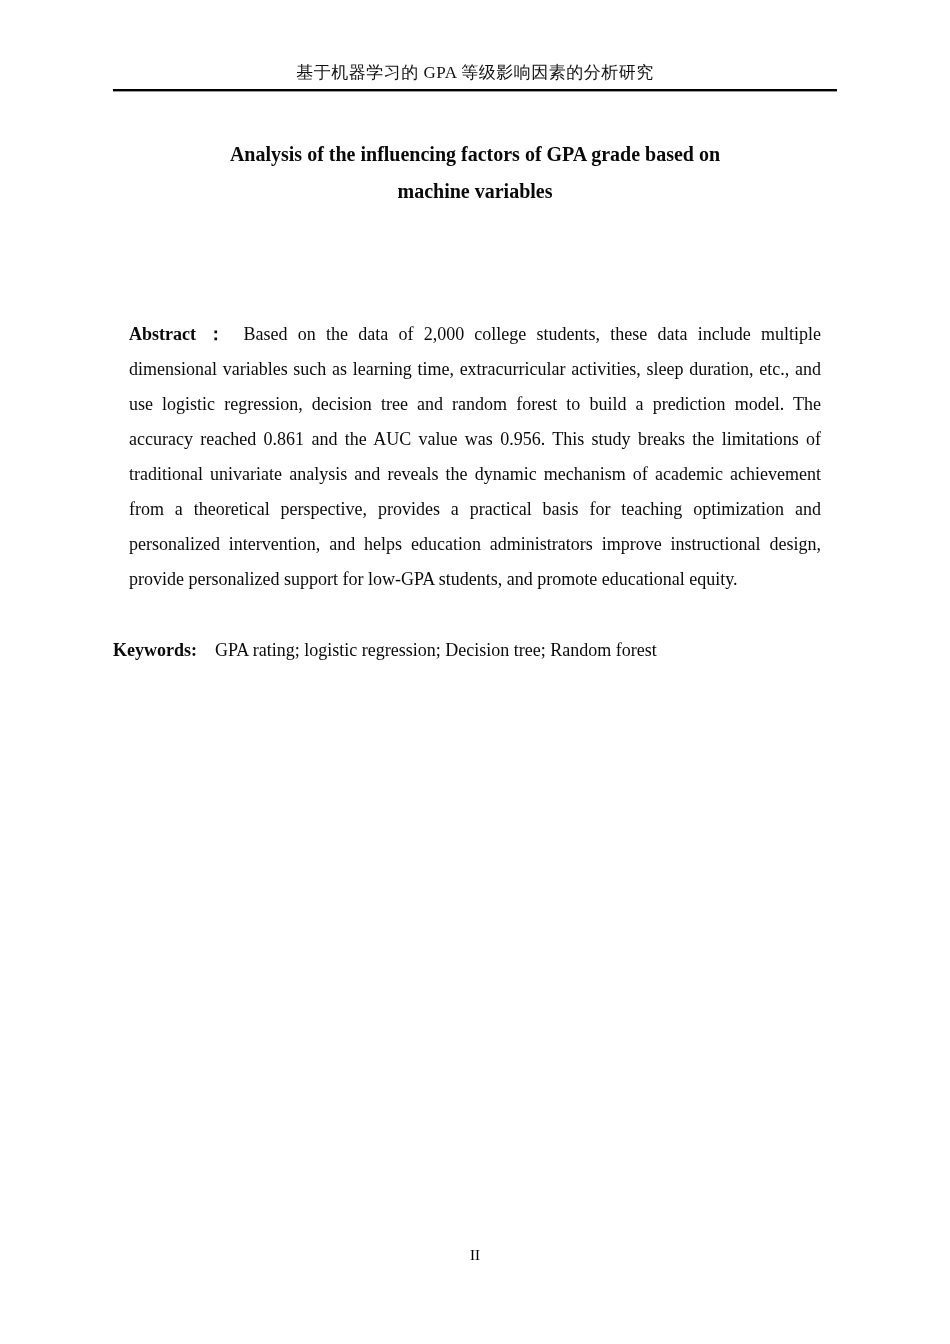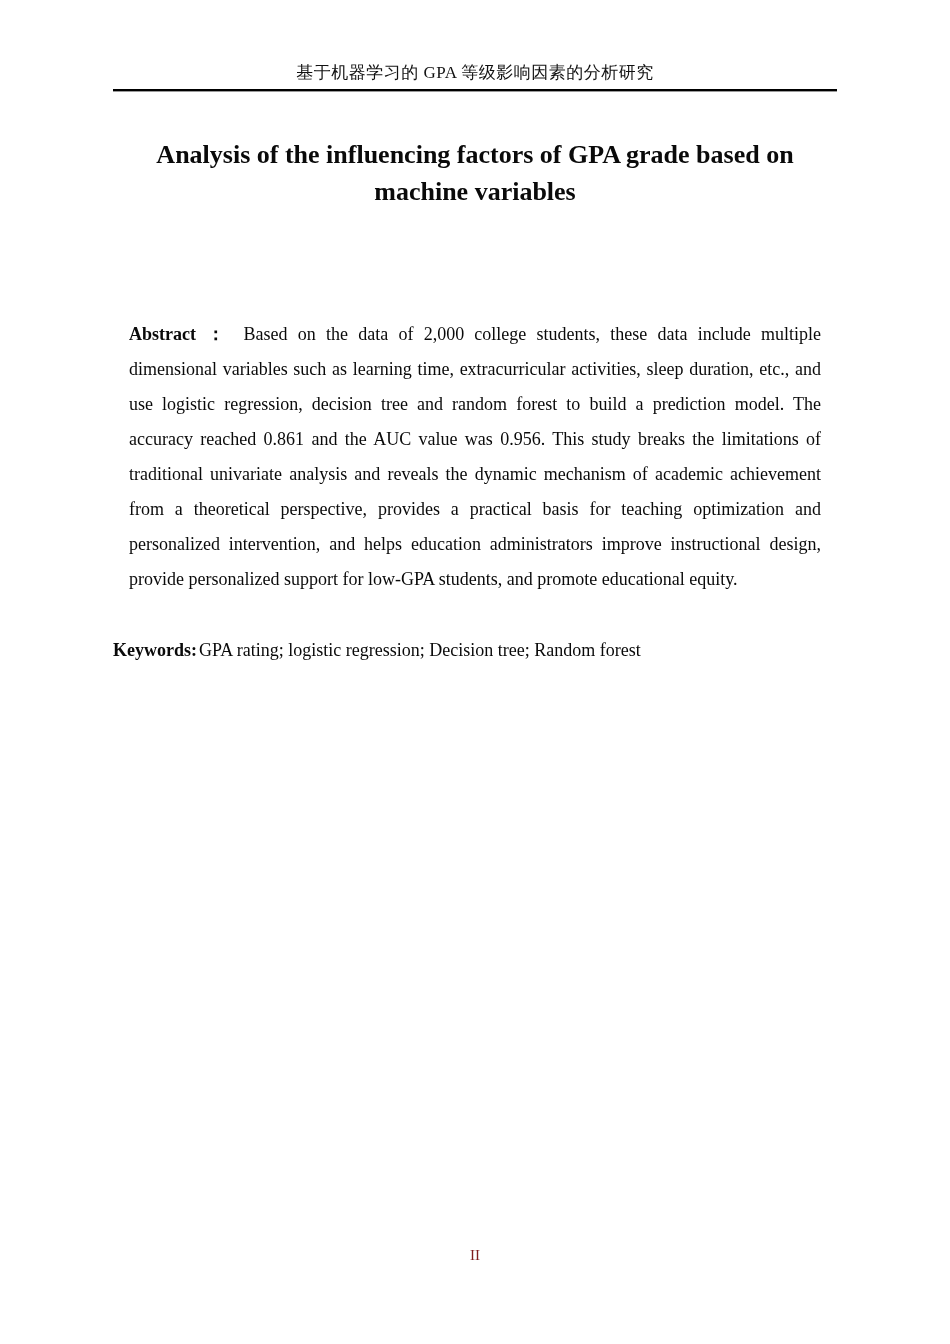--- a/index.html
+++ b/index.html
@@ -40,21 +40,21 @@
   }
 
   
   .doc-title {
     position: absolute;
     top: 136px;
     left: 113px;
     width: 724px;
     text-align: center;
     font-weight: 700;
-    font-size: 26px;
+    font-size: 20px;
     line-height: 37px;
     color: #0a0a0a;
   }
   .doc-title .title-line {
     white-space: nowrap;
   }
 
   
   .content {
     position: absolute;
@@ -76,33 +76,33 @@
   .abs-colon {
     font-weight: 700;
     margin-left: 5px;
     margin-right: 13px;
   }
   .keywords-par {
     margin: 36px 0 0 0;
     text-align: left;
   }
   .keywords-par .bold-label {
-    margin-right: 2px;
+    margin-right: 18px;
   }
 
   
   .page-number {
     position: absolute;
     top: 1245px;
     left: 0;
     width: 100%;
     text-align: center;
     font-size: 15px;
     line-height: 20px;
-    color: #7f1d1d;
+    color: #000000;
   }
 </style>
 </head>
 <body>
 
 <div class="page">
 
   <div class="running-header">基于机器学习的 GPA 等级影响因素的分析研究</div>
 
   <div class="header-rule"></div>

